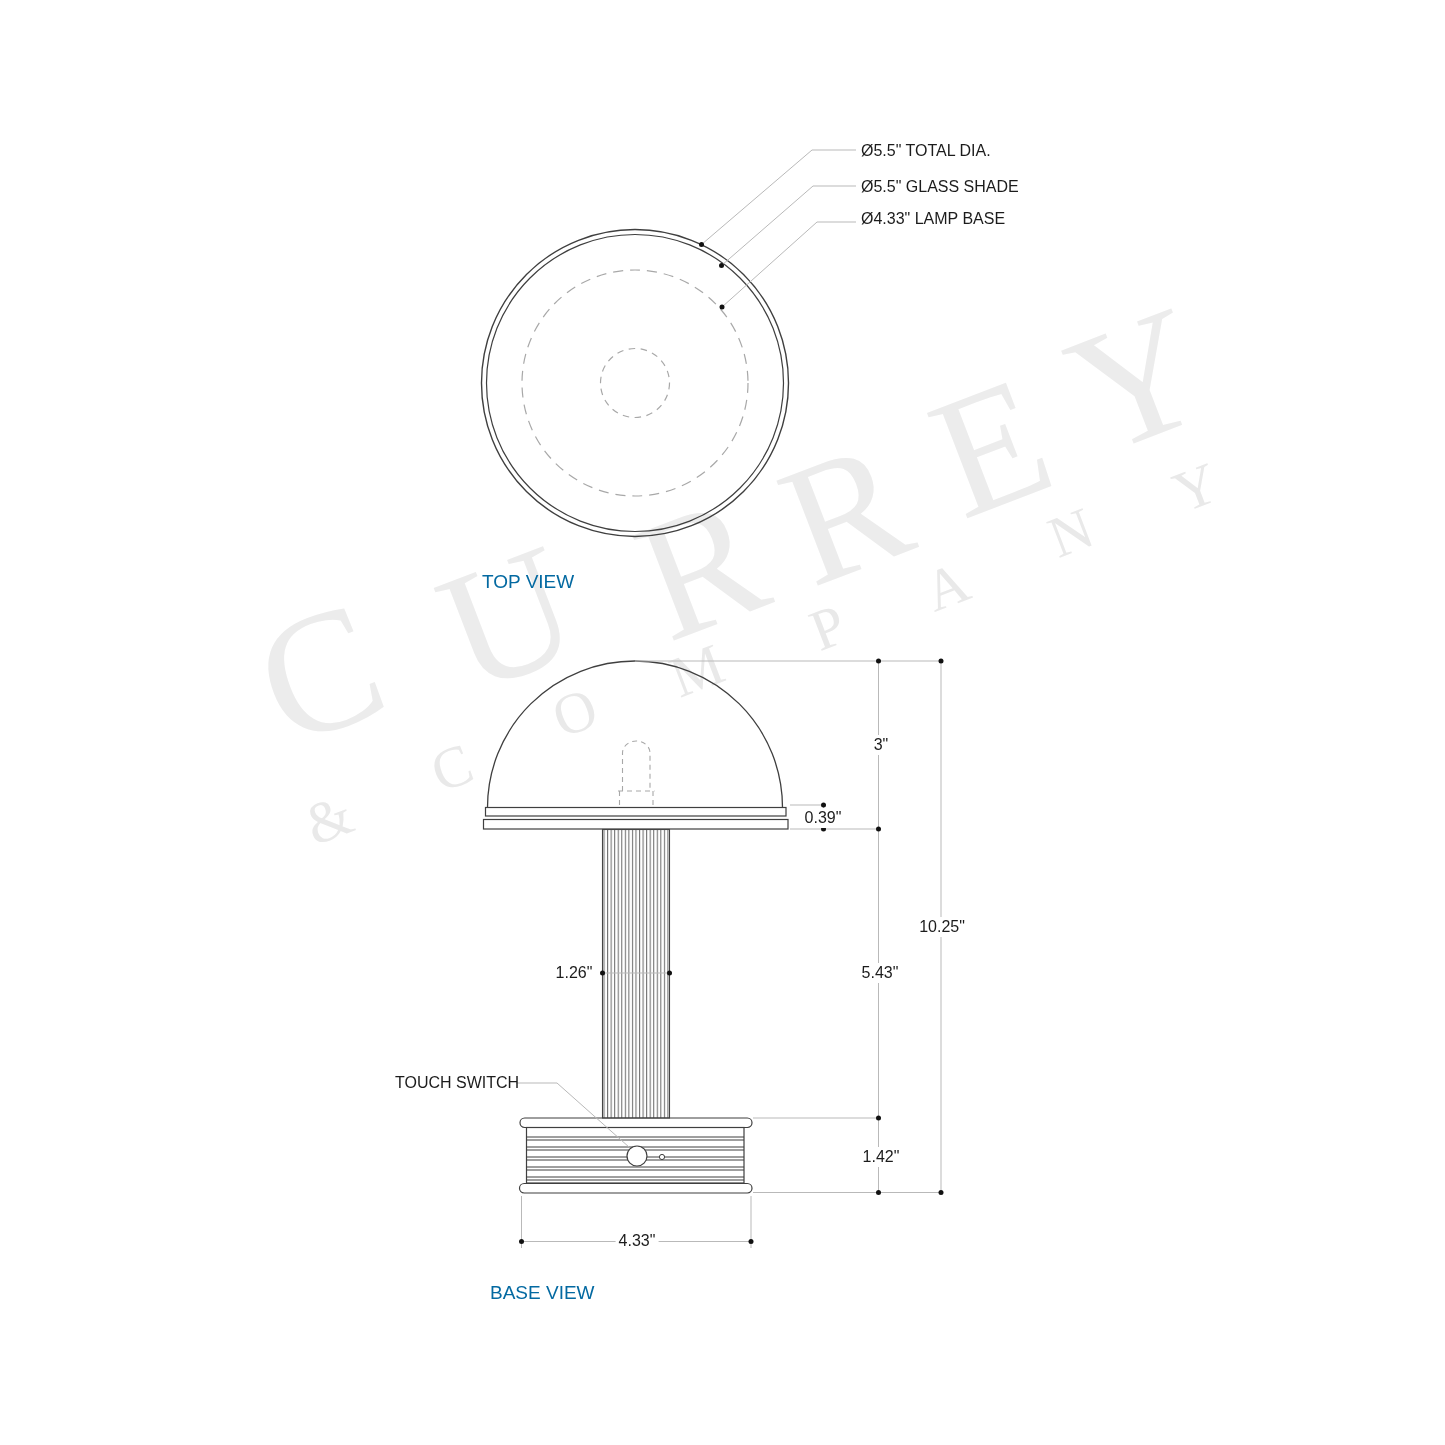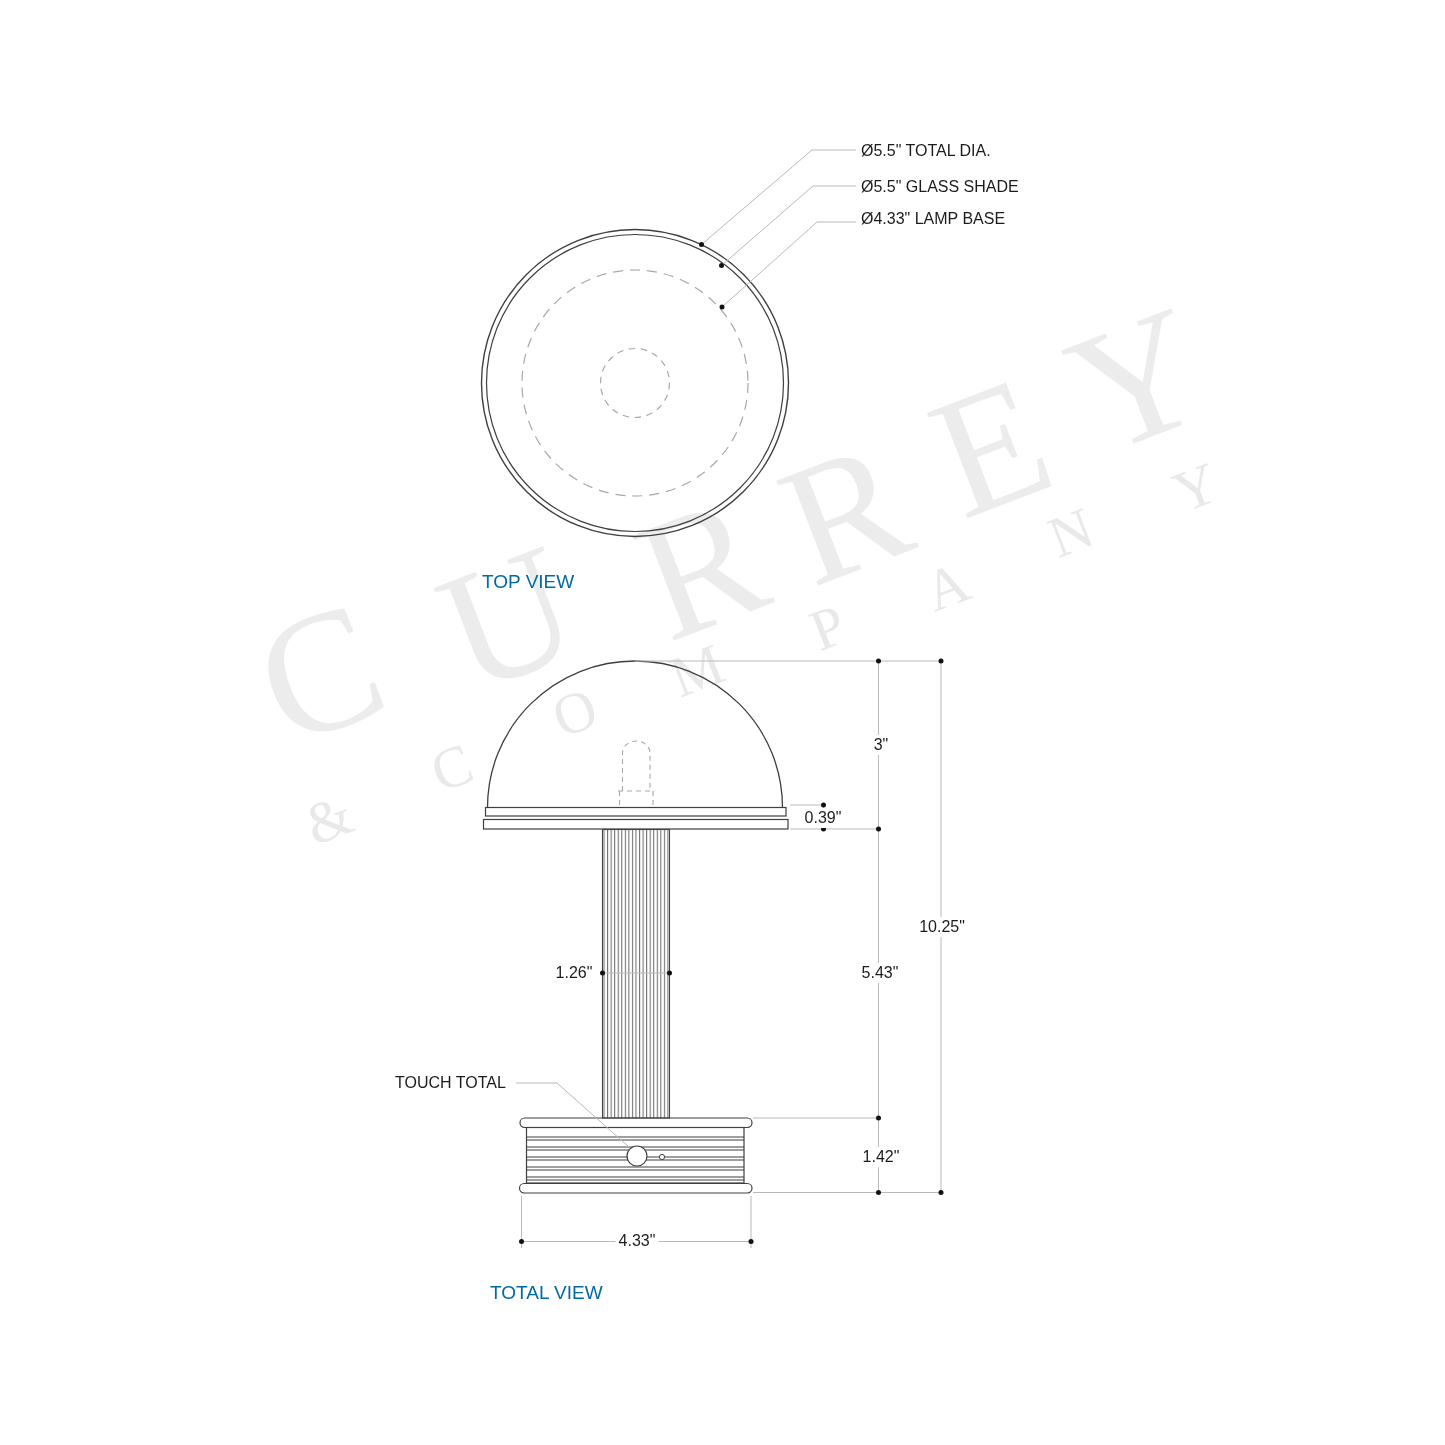--- a/index.html
+++ b/index.html
@@ -141,23 +141,23 @@
       <circle cx="521.5" cy="1241.5" r="2.5"></circle>
         <circle cx="751" cy="1241.5" r="2.5"></circle>
     </g>
   </svg>
 
   <div class="lbl nobg" style="left:861px;top:141px;">Ø5.5" TOTAL DIA.</div>
   <div class="lbl nobg" style="left:861px;top:176.5px;">Ø5.5" GLASS SHADE</div>
   <div class="lbl nobg" style="left:861px;top:208.5px;">Ø4.33" LAMP BASE</div>
 
   <div class="viewcap" style="left:482px;top:571px;">TOP VIEW</div>
-  <div class="viewcap" style="left:490px;top:1282px;">TOTAL VIEW</div>
+  <div class="viewcap" style="left:490px;top:1282px;">BASE VIEW</div>
 
-  <div class="lbl nobg" style="left:395px;top:1073px;">TOUCH TOTAL</div>
+  <div class="lbl nobg" style="left:395px;top:1073px;">TOUCH SWITCH</div>
 
   <div class="lbl center" style="left:881px;top:745px;">3"</div>
   <div class="lbl center" style="left:823px;top:818px;">0.39"</div>
   <div class="lbl center" style="left:942px;top:927px;">10.25"</div>
   <div class="lbl center" style="left:880px;top:973px;">5.43"</div>
   <div class="lbl center" style="left:574px;top:973px;">1.26"</div>
   <div class="lbl center" style="left:881px;top:1157px;">1.42"</div>
   <div class="lbl center" style="left:637px;top:1241px;">4.33"</div>
 
 </div>

